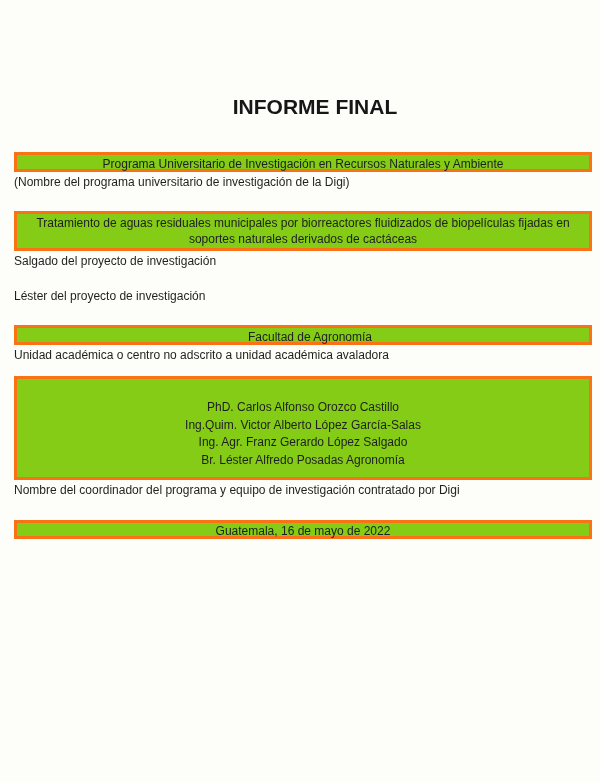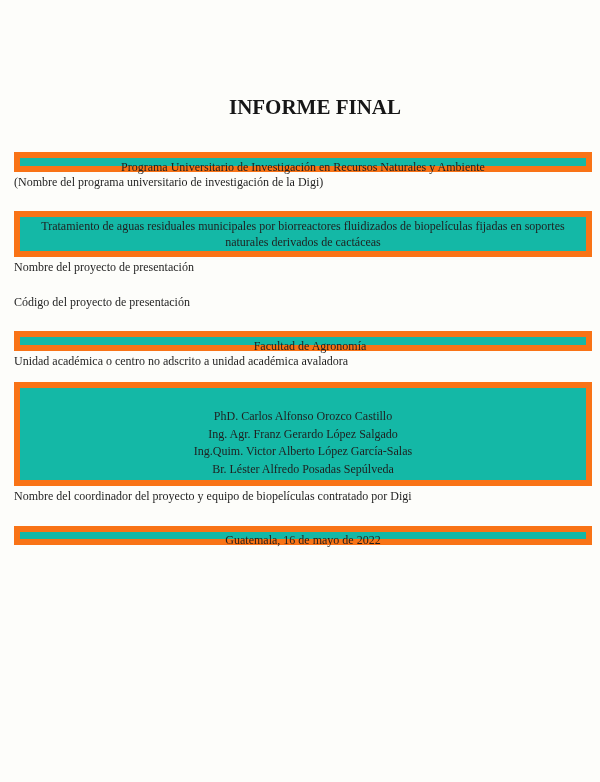--- a/index.html
+++ b/index.html
@@ -7,44 +7,44 @@
     padding: 0;
     background: #fdfdfa;
   }
   .page {
     position: relative;
     width: 600px;
     height: 636px;
     box-sizing: border-box;
     padding-top: 97px;
     background: #fdfdfa;
-    font-family: Liberation Serif, serif;
+    font-family: Liberation Sans, sans-serif;
     font-size: 12px;
     color: #1f1f1f;
     overflow: hidden;
   }
   .title {
     height: 20px;
     line-height: 20px;
     font-size: 21px;
     font-weight: bold;
     text-align: center;
     text-indent: 30px; 
     letter-spacing: 0px;
     color: #161616;
   }
   .field {
     margin-left: 14px;
     margin-right: 8px;
   }
   .box {
     box-sizing: border-box;
-    border: 6px solid #f97316;
+    border: 3px solid #f97316;
     text-align: center;
-    background: #14b8a6;
+    background: #84cc16;
   }
   .box .inner {
     margin: 0 auto;
   }
   .caption {
     margin-top: 2px;
     line-height: 16px;
     text-align: left;
   }
   
@@ -77,42 +77,42 @@
     <div class="box">
       <div class="inner">Programa Universitario de Investigación en Recursos Naturales y Ambiente</div>
     </div>
     <div class="caption">(Nombre del programa universitario de investigación de la Digi)</div>
   </div>
 
   <div class="field f2">
     <div class="box">
       <div class="inner">Tratamiento de aguas residuales municipales por biorreactores fluidizados de biopelículas fijadas en soportes naturales derivados de cactáceas</div>
     </div>
-    <div class="caption">Nombre del proyecto de presentación</div>
+    <div class="caption">Salgado del proyecto de investigación</div>
   </div>
 
   <div class="field f3">
-    <div class="caption">Código del proyecto de presentación</div>
+    <div class="caption">Léster del proyecto de investigación</div>
   </div>
 
   <div class="field f4">
     <div class="box">
       <div class="inner">Facultad de Agronomía</div>
     </div>
     <div class="caption">Unidad académica o centro no adscrito a unidad académica avaladora</div>
   </div>
 
   <div class="field f5">
     <div class="box">
       <div class="inner">PhD. Carlos Alfonso Orozco Castillo</div>
+      <div class="inner">Ing.Quim. Victor Alberto López García-Salas</div>
       <div class="inner">Ing. Agr. Franz Gerardo López Salgado</div>
-      <div class="inner">Ing.Quim. Victor Alberto López García-Salas</div>
-      <div class="inner">Br. Léster Alfredo Posadas Sepúlveda</div>
+      <div class="inner">Br. Léster Alfredo Posadas Agronomía</div>
     </div>
-    <div class="caption">Nombre del coordinador del proyecto y equipo de biopelículas contratado por Digi</div>
+    <div class="caption">Nombre del coordinador del programa y equipo de investigación contratado por Digi</div>
   </div>
 
   <div class="field f6">
     <div class="box">
       <div class="inner">Guatemala, 16 de mayo de 2022</div>
     </div>
   </div>
 
 </div>
 

